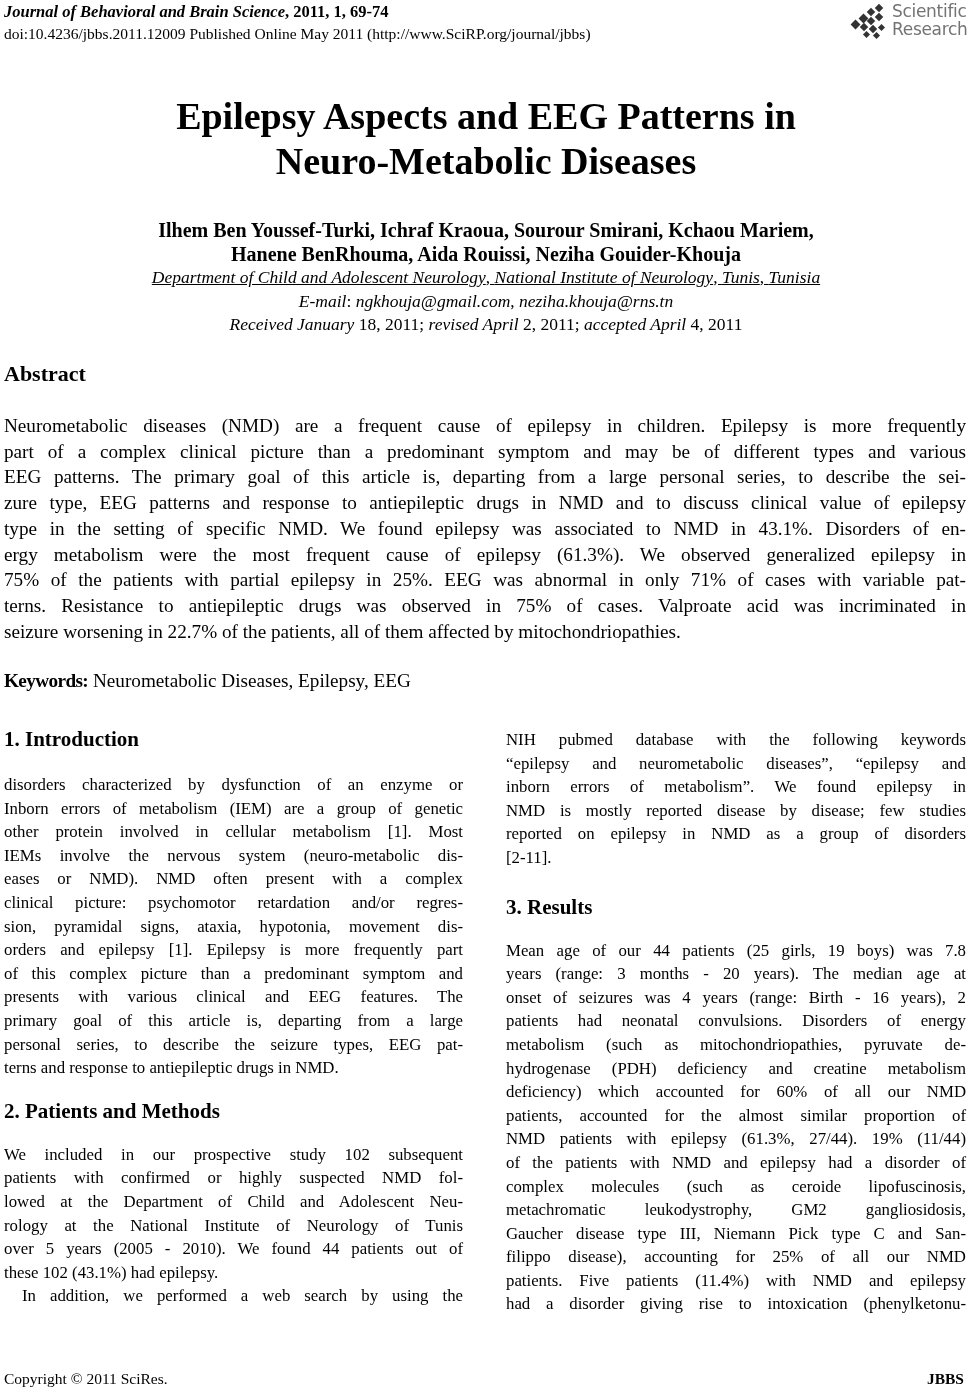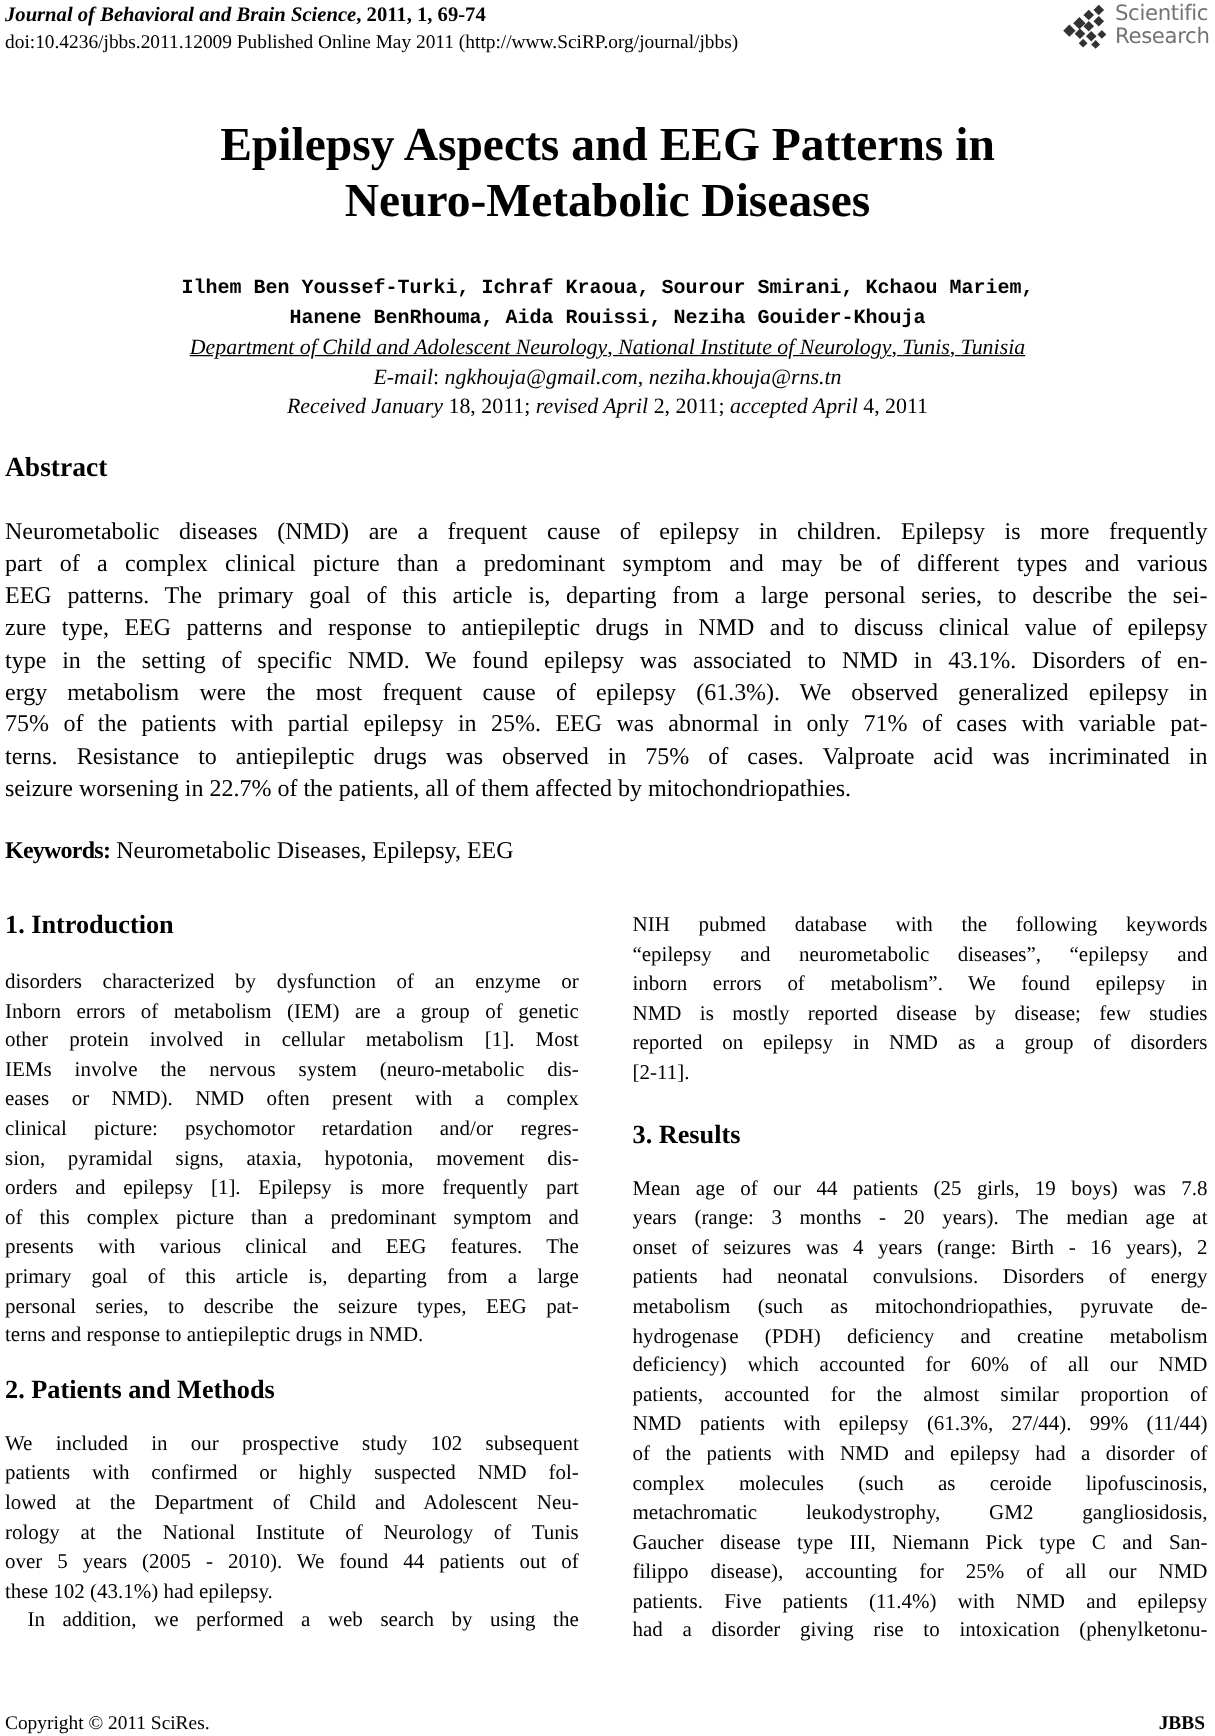--- a/index.html
+++ b/index.html
@@ -16,21 +16,21 @@
   #doi-line { left: 4px; top: 24px; font-size: 15.5px; line-height: 20px; white-space: nowrap; }
   #logo { left: 850px; top: 2px; width: 122px; height: 42px; }
   #logo .diamonds { position: absolute; left: 0; top: 2px; width: 38px; height: 36px; }
   #logo .logo-text { position: absolute; left: 42px; top: 0; font-family: "DejaVu Sans", sans-serif;
     font-size: 17px; line-height: 18px; color: #737373; letter-spacing: -0.3px; }
 
   
   .center { left: 0; width: 972px; text-align: center; white-space: nowrap; }
   #title-1 { top: 94px; font-size: 38px; font-weight: bold; line-height: 44px; }
   #title-2 { top: 139px; font-size: 38px; font-weight: bold; line-height: 44px; }
-  .author { font-size: 16px; font-weight: bold; line-height: 24px; font-family: Liberation Mono, monospace; }
+  .author { font-size: 20px; font-weight: bold; line-height: 24px; }
   #authors-1 { top: 218px; }
   #authors-2 { top: 242px; }
   .aff { font-size: 17.5px; line-height: 22px; }
   #affiliation { top: 266px; text-decoration: underline; }
   #email-line { top: 290px; }
   #received-line { top: 313px; }
   .it { font-style: italic; }
 
   
   #abstract-heading { left: 4px; top: 361px; font-size: 22px; font-weight: bold; line-height: 26px; }
@@ -163,21 +163,21 @@
   <div style="height:19px"></div>
   <div class="para">
     <span class="jline">Mean age of our 44 patients (25 girls, 19 boys) was 7.8</span>
     <span class="jline">years (range: 3 months - 20 years). The median age at</span>
     <span class="jline">onset of seizures was 4 years (range: Birth - 16 years), 2</span>
     <span class="jline">patients had neonatal convulsions. Disorders of energy</span>
     <span class="jline">metabolism (such as mitochondriopathies, pyruvate de-</span>
     <span class="jline">hydrogenase (PDH) deficiency and creatine metabolism</span>
     <span class="jline">deficiency) which accounted for 60% of all our NMD</span>
     <span class="jline">patients, accounted for the almost similar proportion of</span>
-    <span class="jline">NMD patients with epilepsy (61.3%, 27/44). 99% (11/44)</span>
+    <span class="jline">NMD patients with epilepsy (61.3%, 27/44). 19% (11/44)</span>
     <span class="jline">of the patients with NMD and epilepsy had a disorder of</span>
     <span class="jline">complex molecules (such as ceroide lipofuscinosis,</span>
     <span class="jline">metachromatic leukodystrophy, GM2 gangliosidosis,</span>
     <span class="jline">Gaucher disease type III, Niemann Pick type C and San-</span>
     <span class="jline">filippo disease), accounting for 25% of all our NMD</span>
     <span class="jline">patients. Five patients (11.4%) with NMD and epilepsy</span>
     <span class="jline">had a disorder giving rise to intoxication (phenylketonu-</span>
   </div>
 </div>
 

